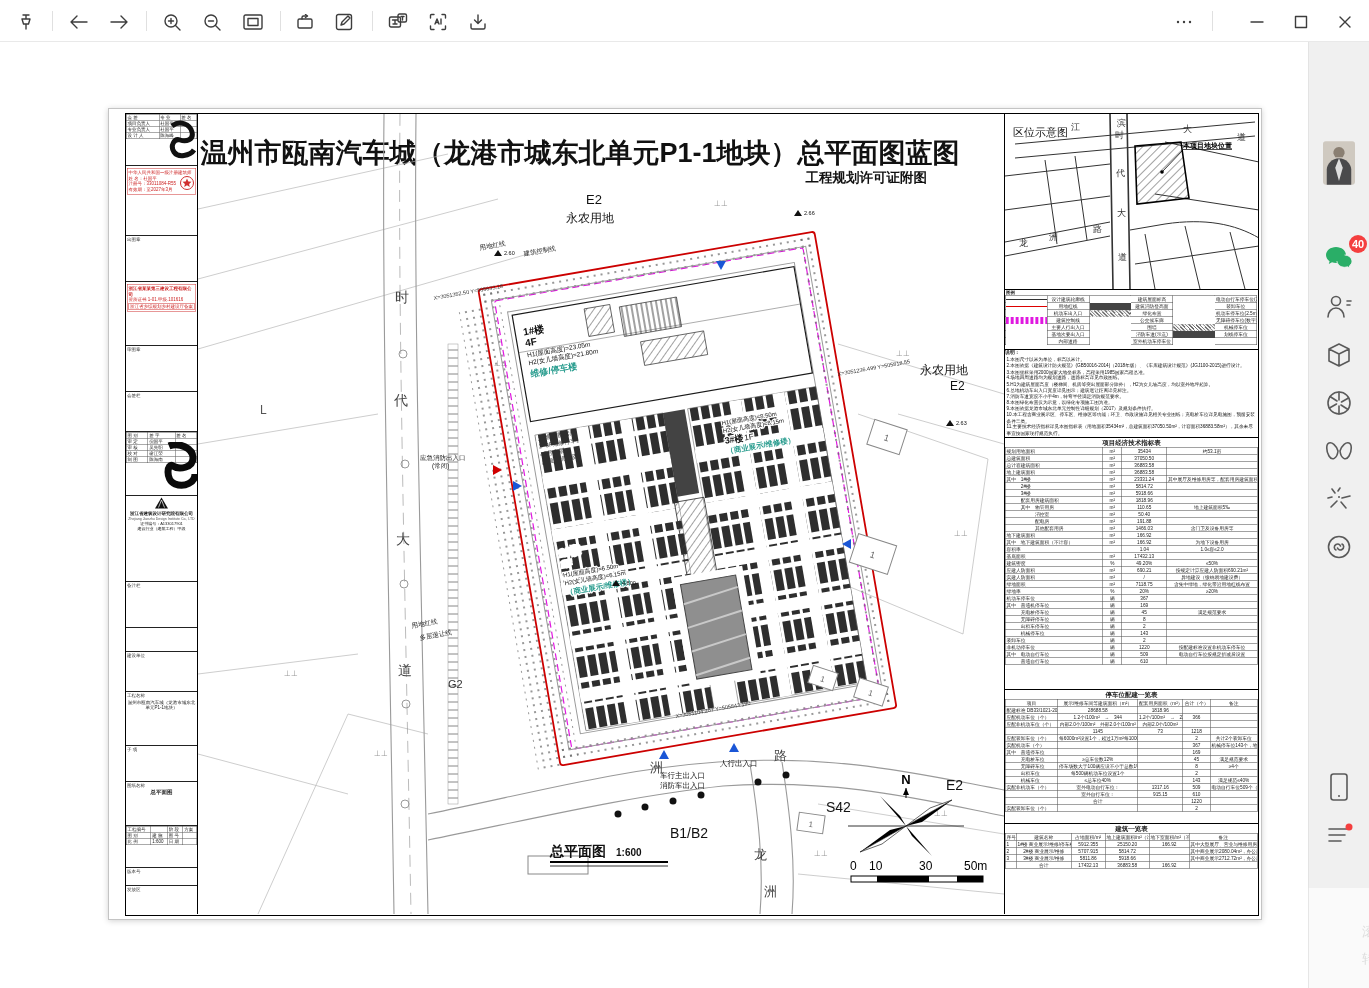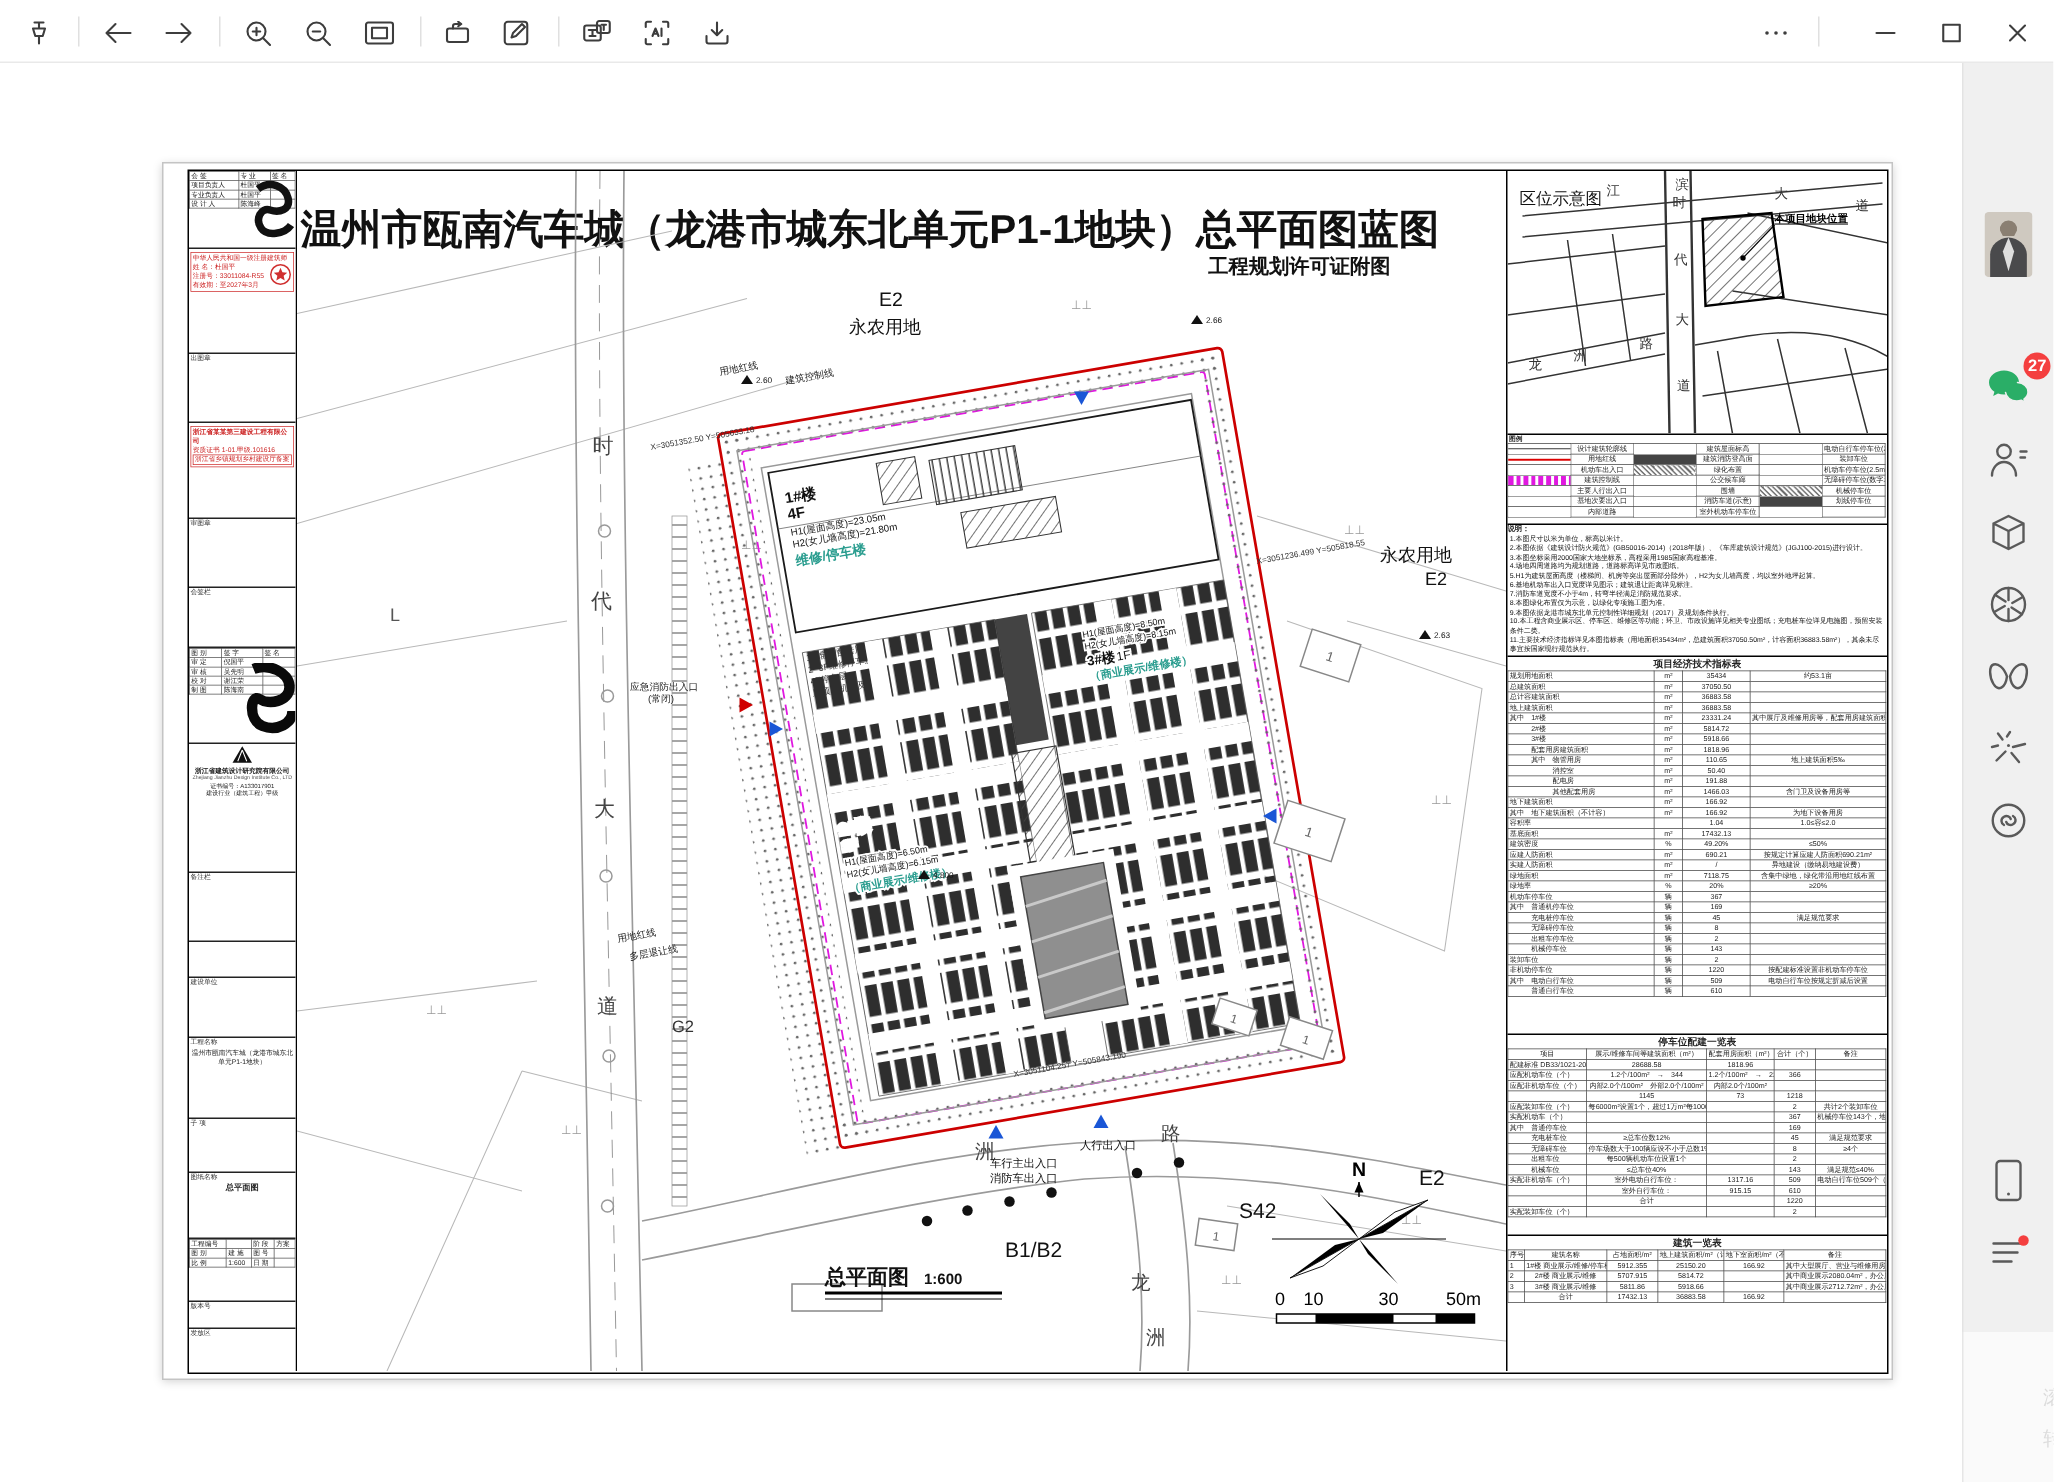--- a/index.html
+++ b/index.html
@@ -165,21 +165,21 @@
       <path d="M17 6a6 6 0 016 7l-2 4h-8l-2-4a6 6 0 016-7z" fill="#8a7f72" stroke="none"></path>
       <path d="M4 46V30c0-6 6-12 13-12s13 6 13 12v16z" fill="#4a4a4c" stroke="none"></path>
       <path d="M17 18l-4 10 4 14 4-14z" fill="#dedede" stroke="none"></path>
       </svg>
     </div>
   <div class="sico" style="top:200px">
     <svg width="30" height="28" viewBox="0 0 30 28">
         <path d="M12 3C6.5 3 2 6.6 2 11c0 2.5 1.4 4.7 3.6 6.2L4.8 20l3.2-1.7c1.2.4 2.6.7 4 .7 5.5 0 10-3.6 10-8S17.5 3 12 3z" fill="#2aae67" stroke="none"></path>
       <path d="M21 11c4 .3 7 3 7 6.3 0 1.9-1 3.5-2.7 4.7l.6 2.1-2.4-1.3c-.9.3-1.9.5-3 .5-3.9 0-7.1-2.5-7.5-5.7" fill="#2aae67" stroke="#f0f0f0" stroke-width="1"></path>
       </svg>
-    <span class="badge">27</span>
+    <span class="badge">40</span>
     </div>
   <div class="sico" style="top:249px">
     <svg width="28" height="28" viewBox="0 0 28 28">
         <circle cx="11" cy="8" r="4.5"></circle>
         <path d="M3 24c0-5 3.5-9 8-9s8 4 8 9"></path>
         <path d="M22 8h4M22 12h3"></path>
       </svg>
     </div>
   <div class="sico" style="top:297px">
     <svg width="28" height="28" viewBox="0 0 28 28">

